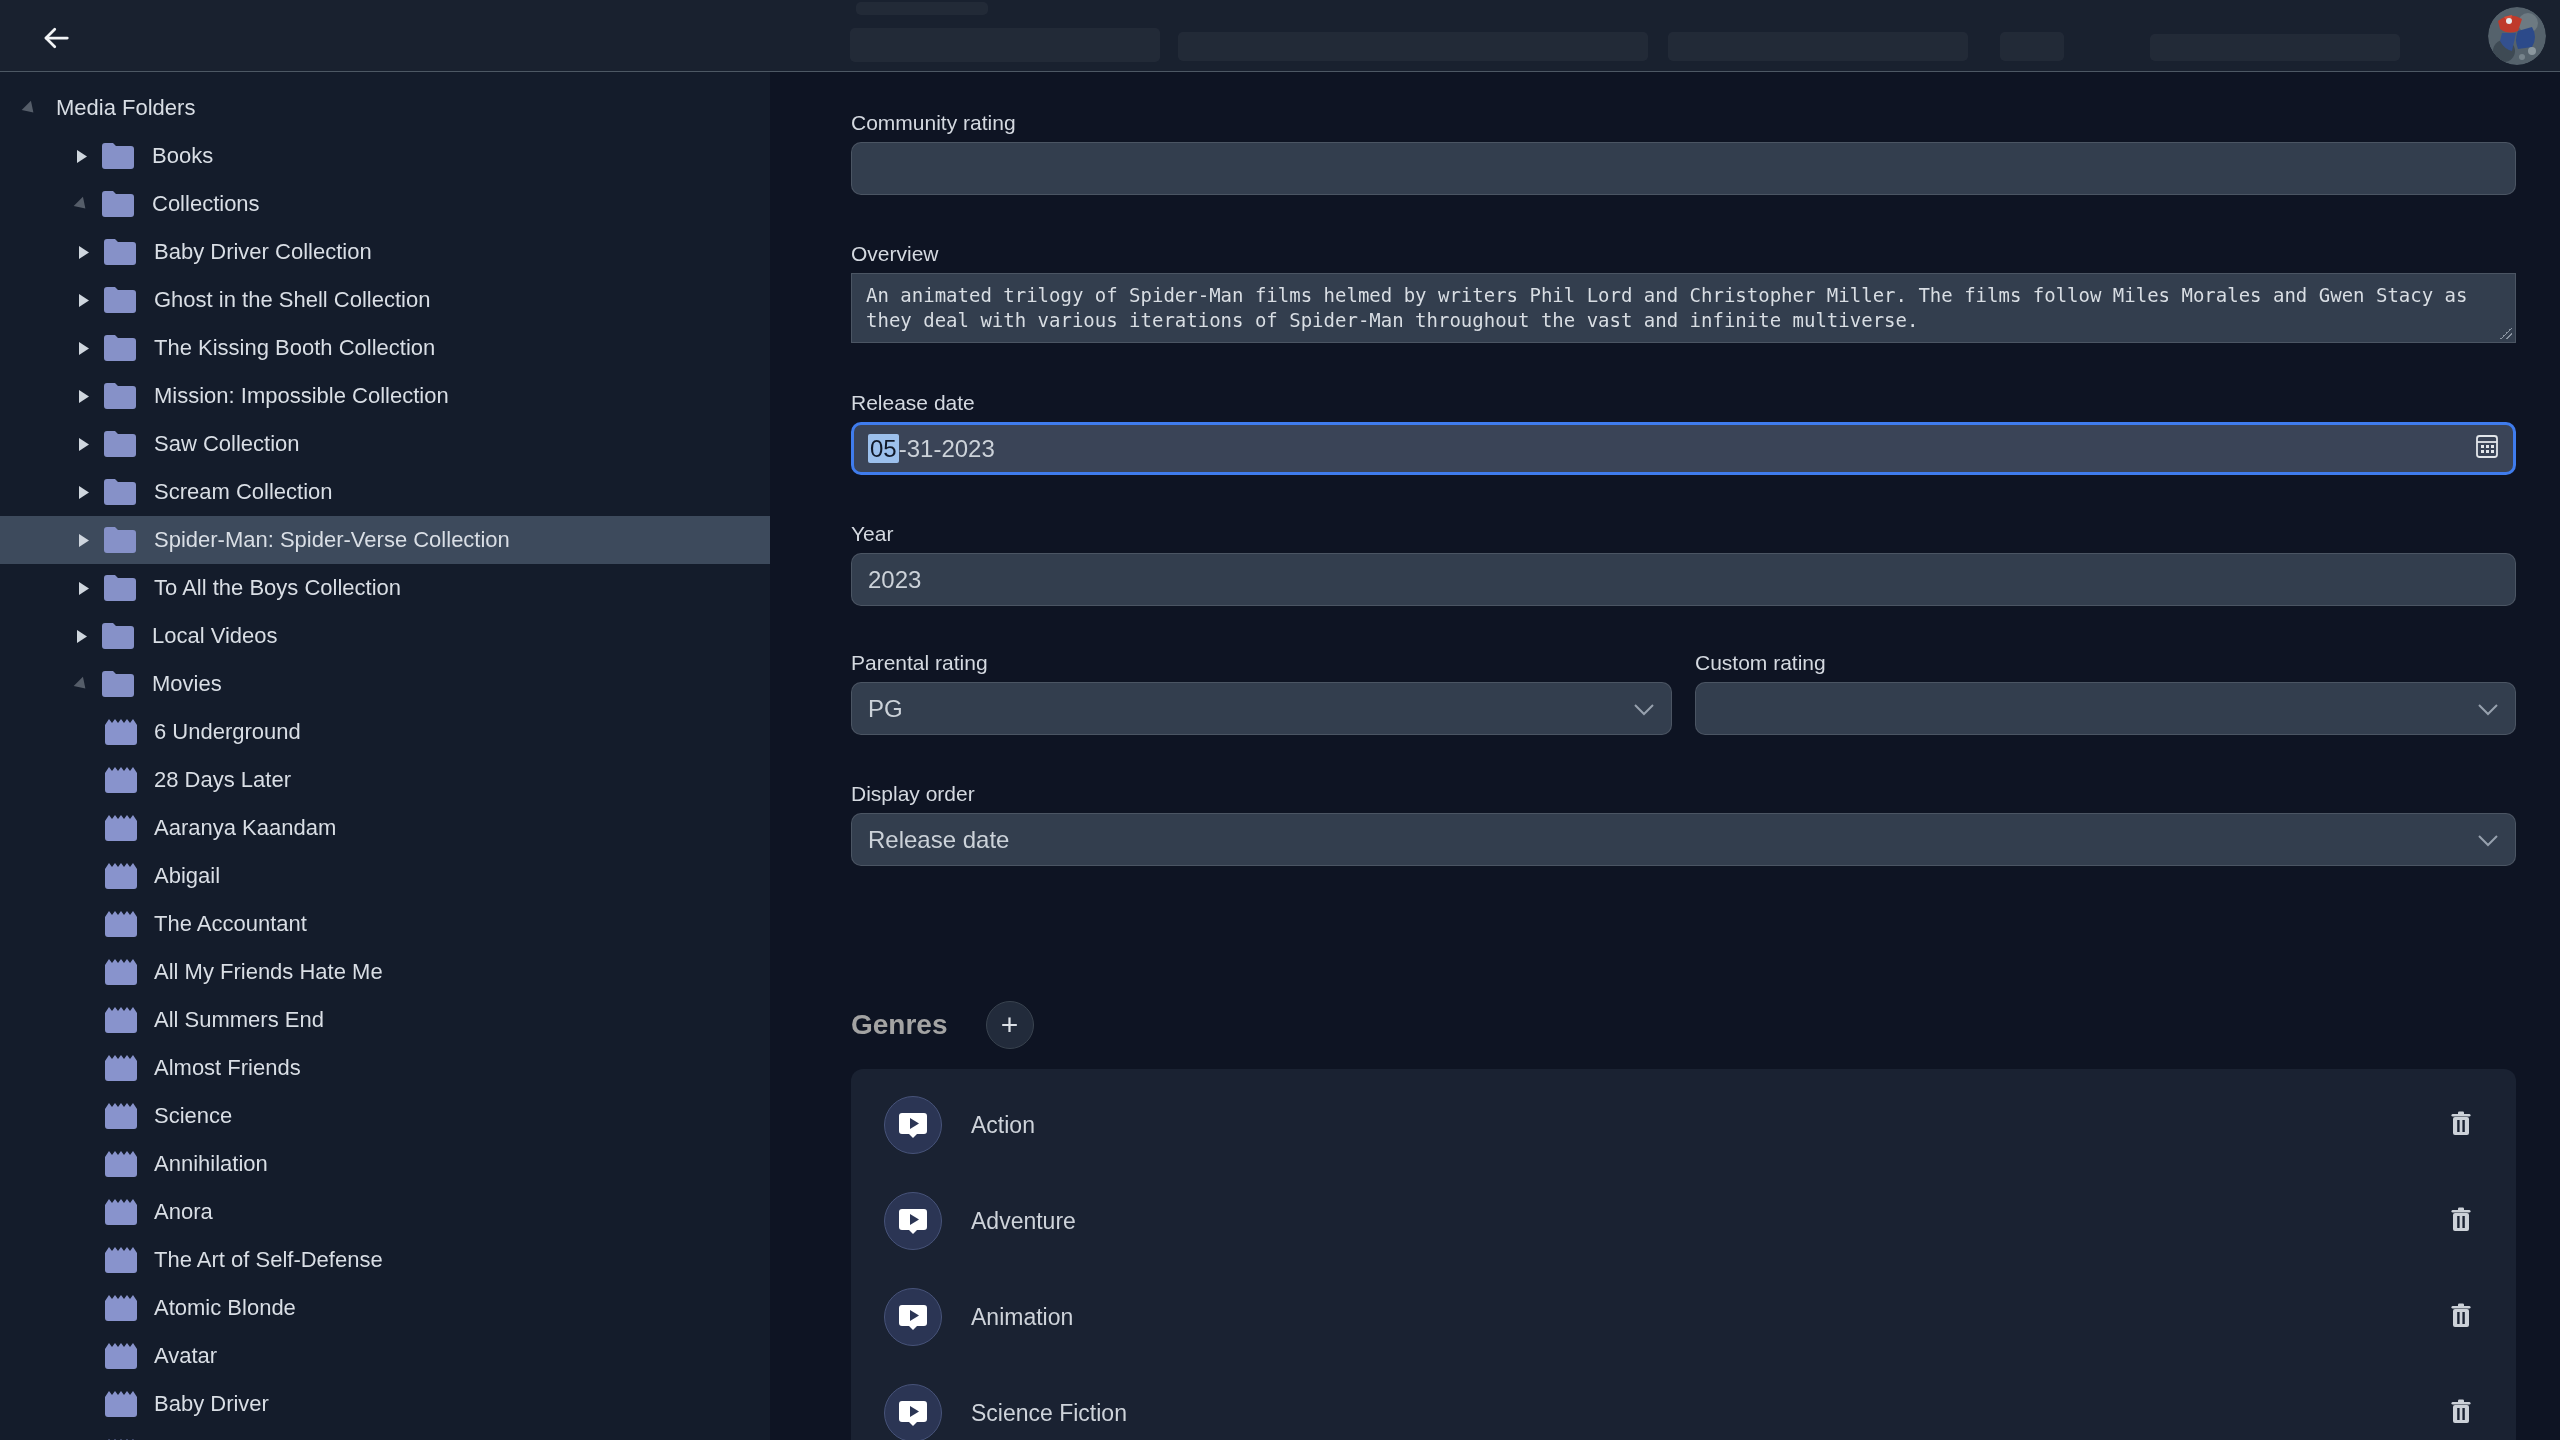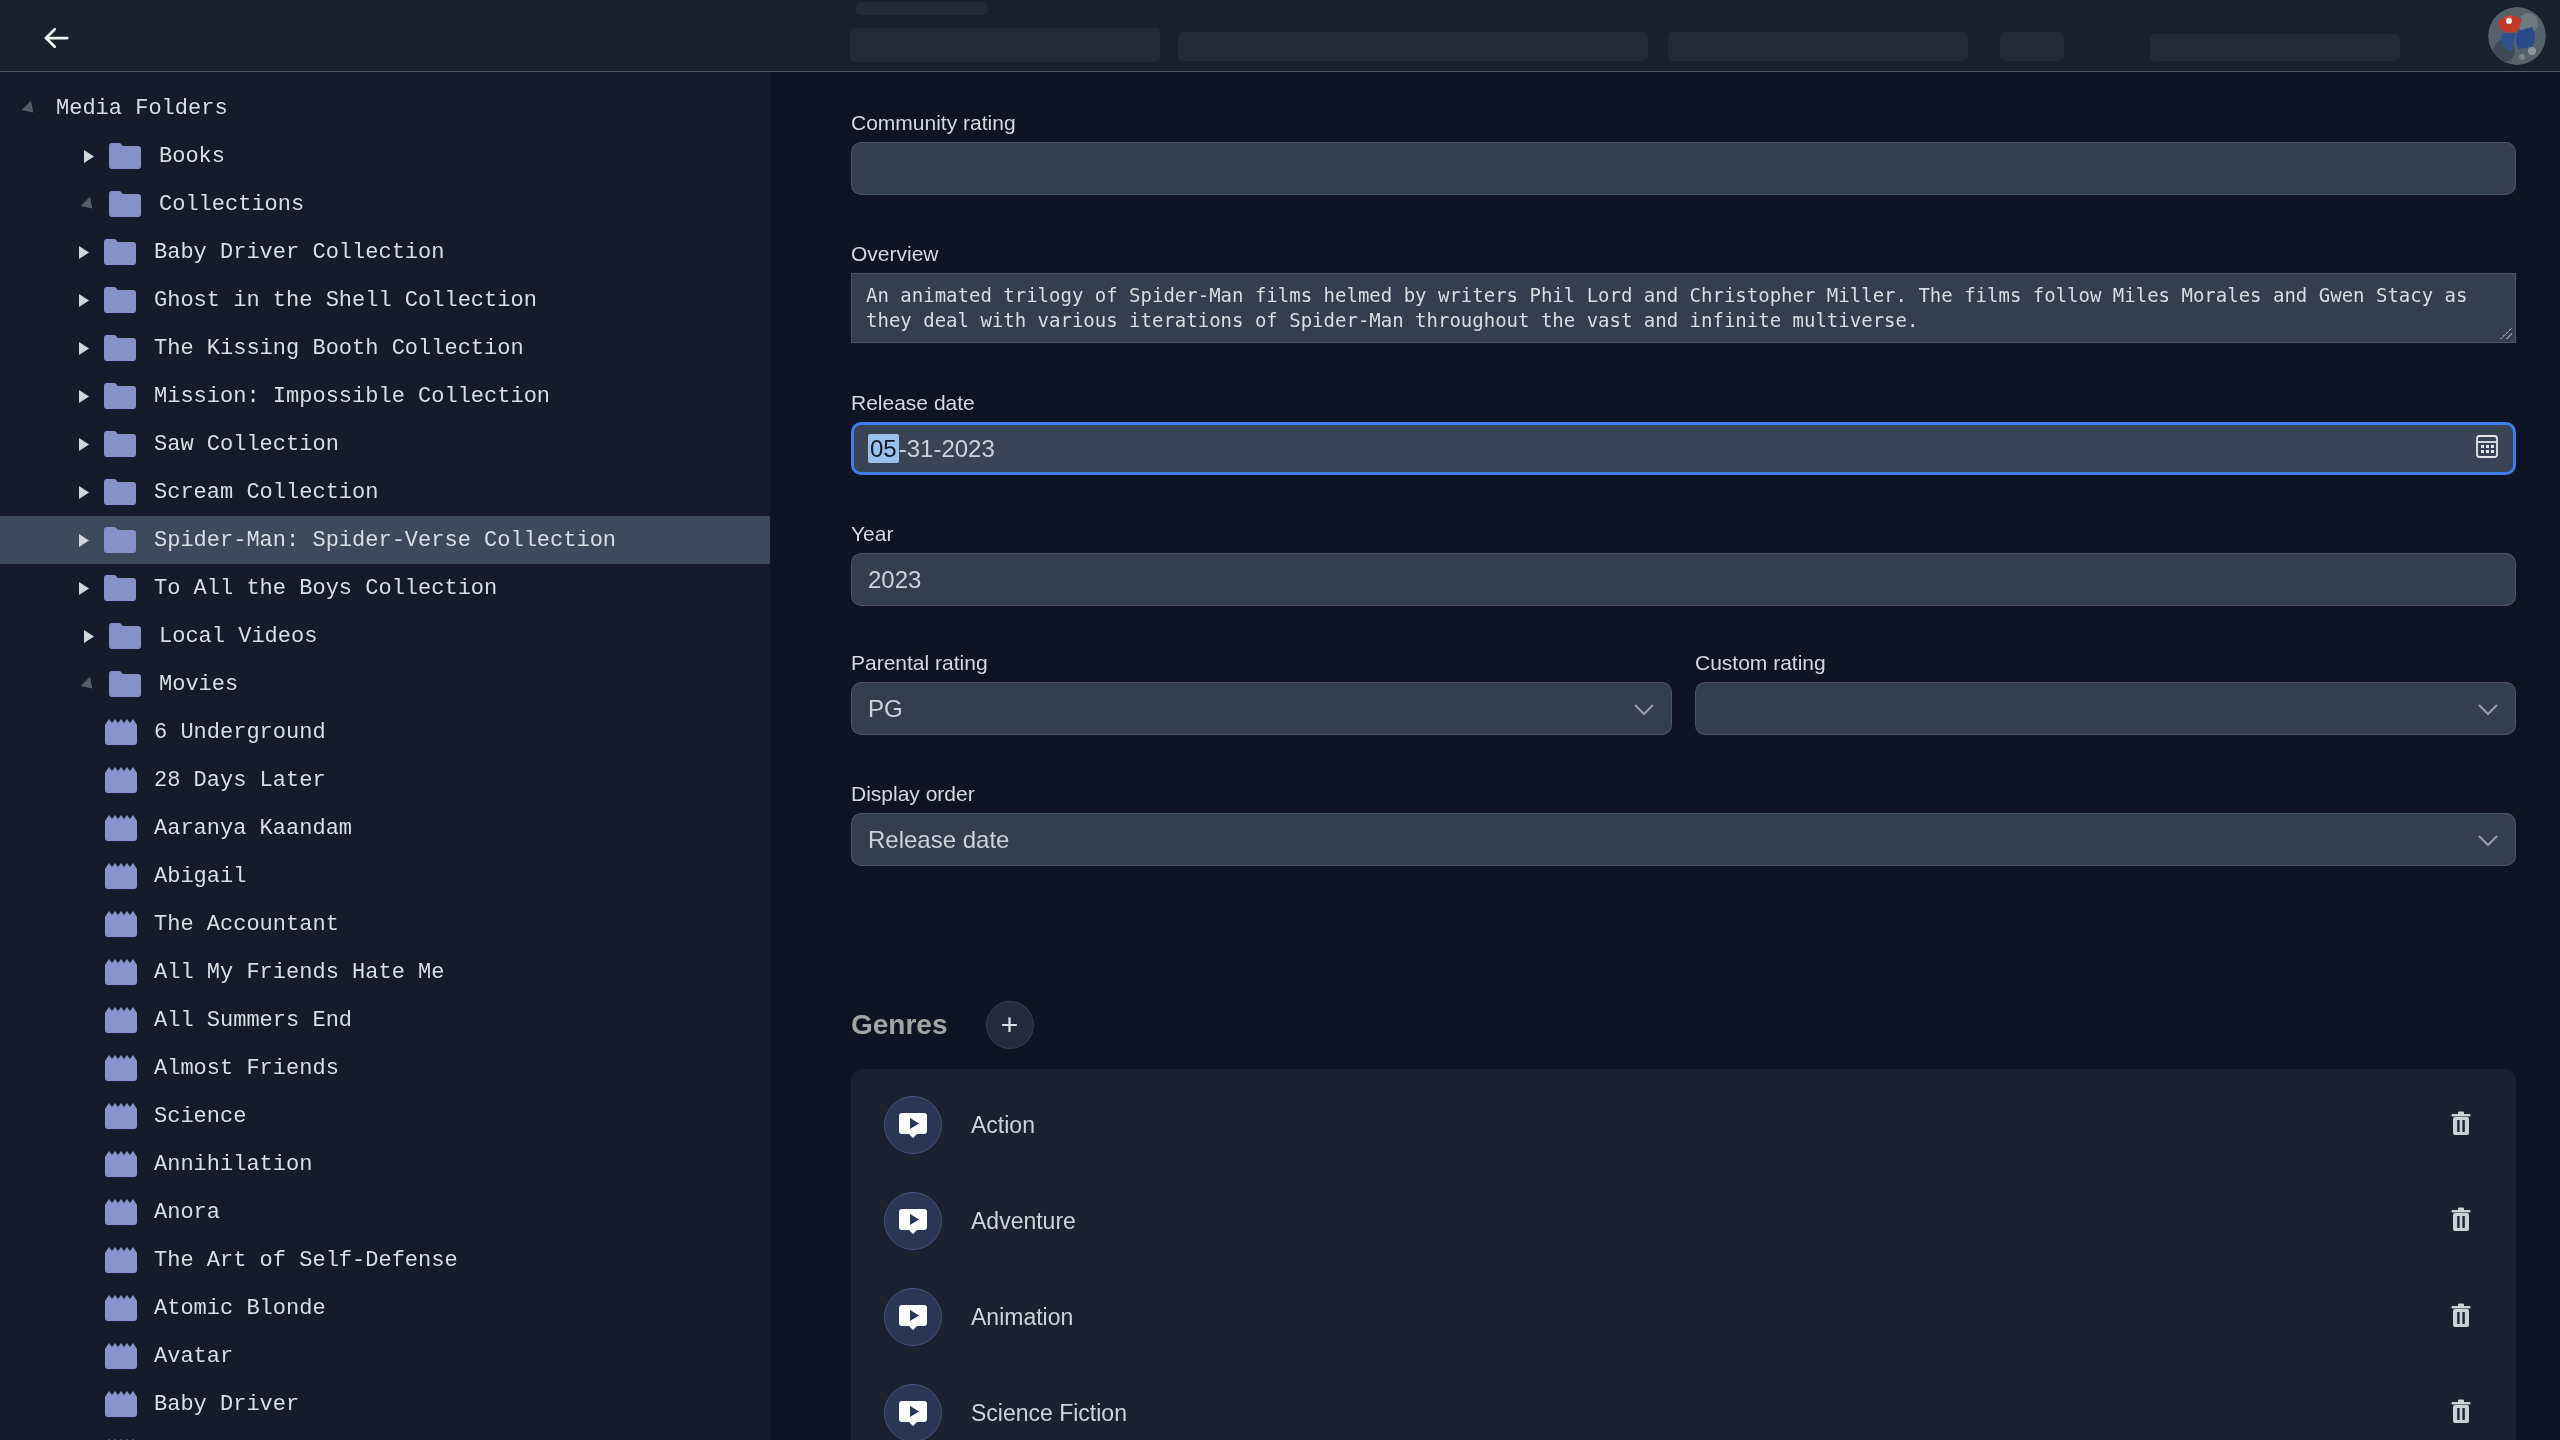--- a/index.html
+++ b/index.html
@@ -31,32 +31,31 @@
   .blur-block {
     position:absolute; background:rgba(255,255,255,0.045); border-radius:5px;
   }
 
   
   .sidebar {
     position:absolute; left:0; top:72px; width:884px; height:1368px;
     background:#141c2b;
     border-right:1px solid #242e3c;
     overflow:hidden;
-    font-family:Liberation Mono, monospace;
   }
   .tree { padding-top:12px; }
   .tree-row {
     height:48px; display:flex; align-items:center; cursor:pointer;
     font-size:22px; color:#d9dee5; white-space:nowrap;
   }
   .tree-row.selected { background:#3d4a5c; }
   .slot-arrow { width:22px; display:flex; align-items:center; justify-content:center; flex:0 0 22px; }
   .slot-icon  { width:36px; margin-left:8px; display:flex; align-items:center; justify-content:center; flex:0 0 36px; }
   .tree-label { margin-left:16px; }
-  .pad0 { padding-left:18px; } .pad1 { padding-left:70px;margin-left:7px; } .pad2 { padding-left:72px; }
+  .pad0 { padding-left:18px; } .pad1 { padding-left:70px; } .pad2 { padding-left:72px; }
   .arrow-collapsed svg { display:block; }
   .arrow-expanded svg { display:block; opacity:.35; transform:rotate(45deg); }
 
   
   .content {
     position:absolute; left:770px; top:72px; width:1790px; height:1368px;
     background:#0e1423; overflow:hidden;
   }
   .form-col { position:absolute; left:81px; top:0; width:1665px; }
   .spacer-top { height:38px; }

